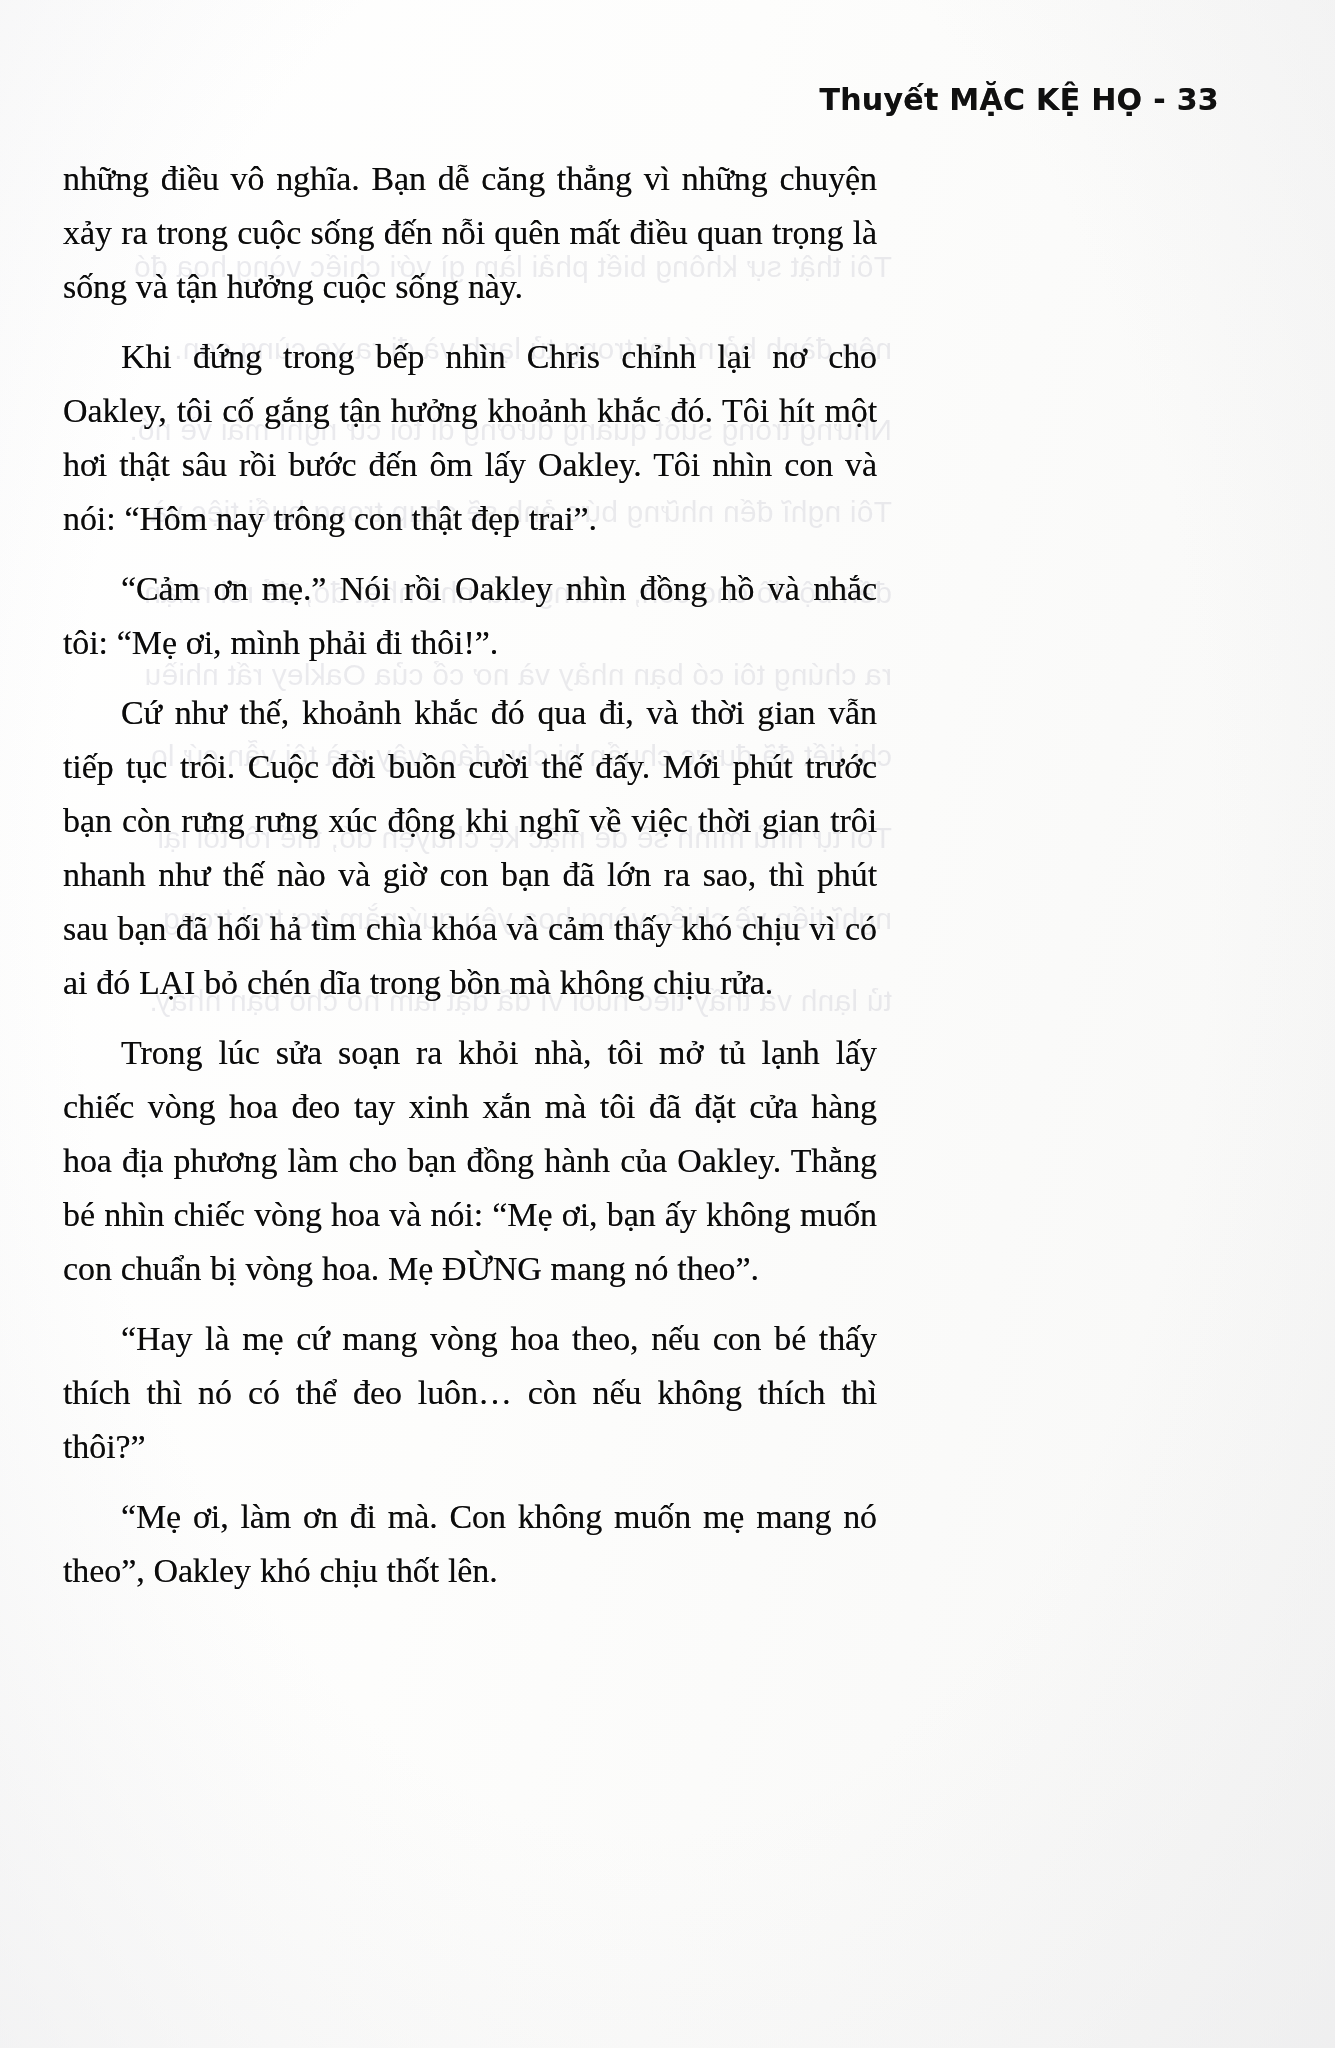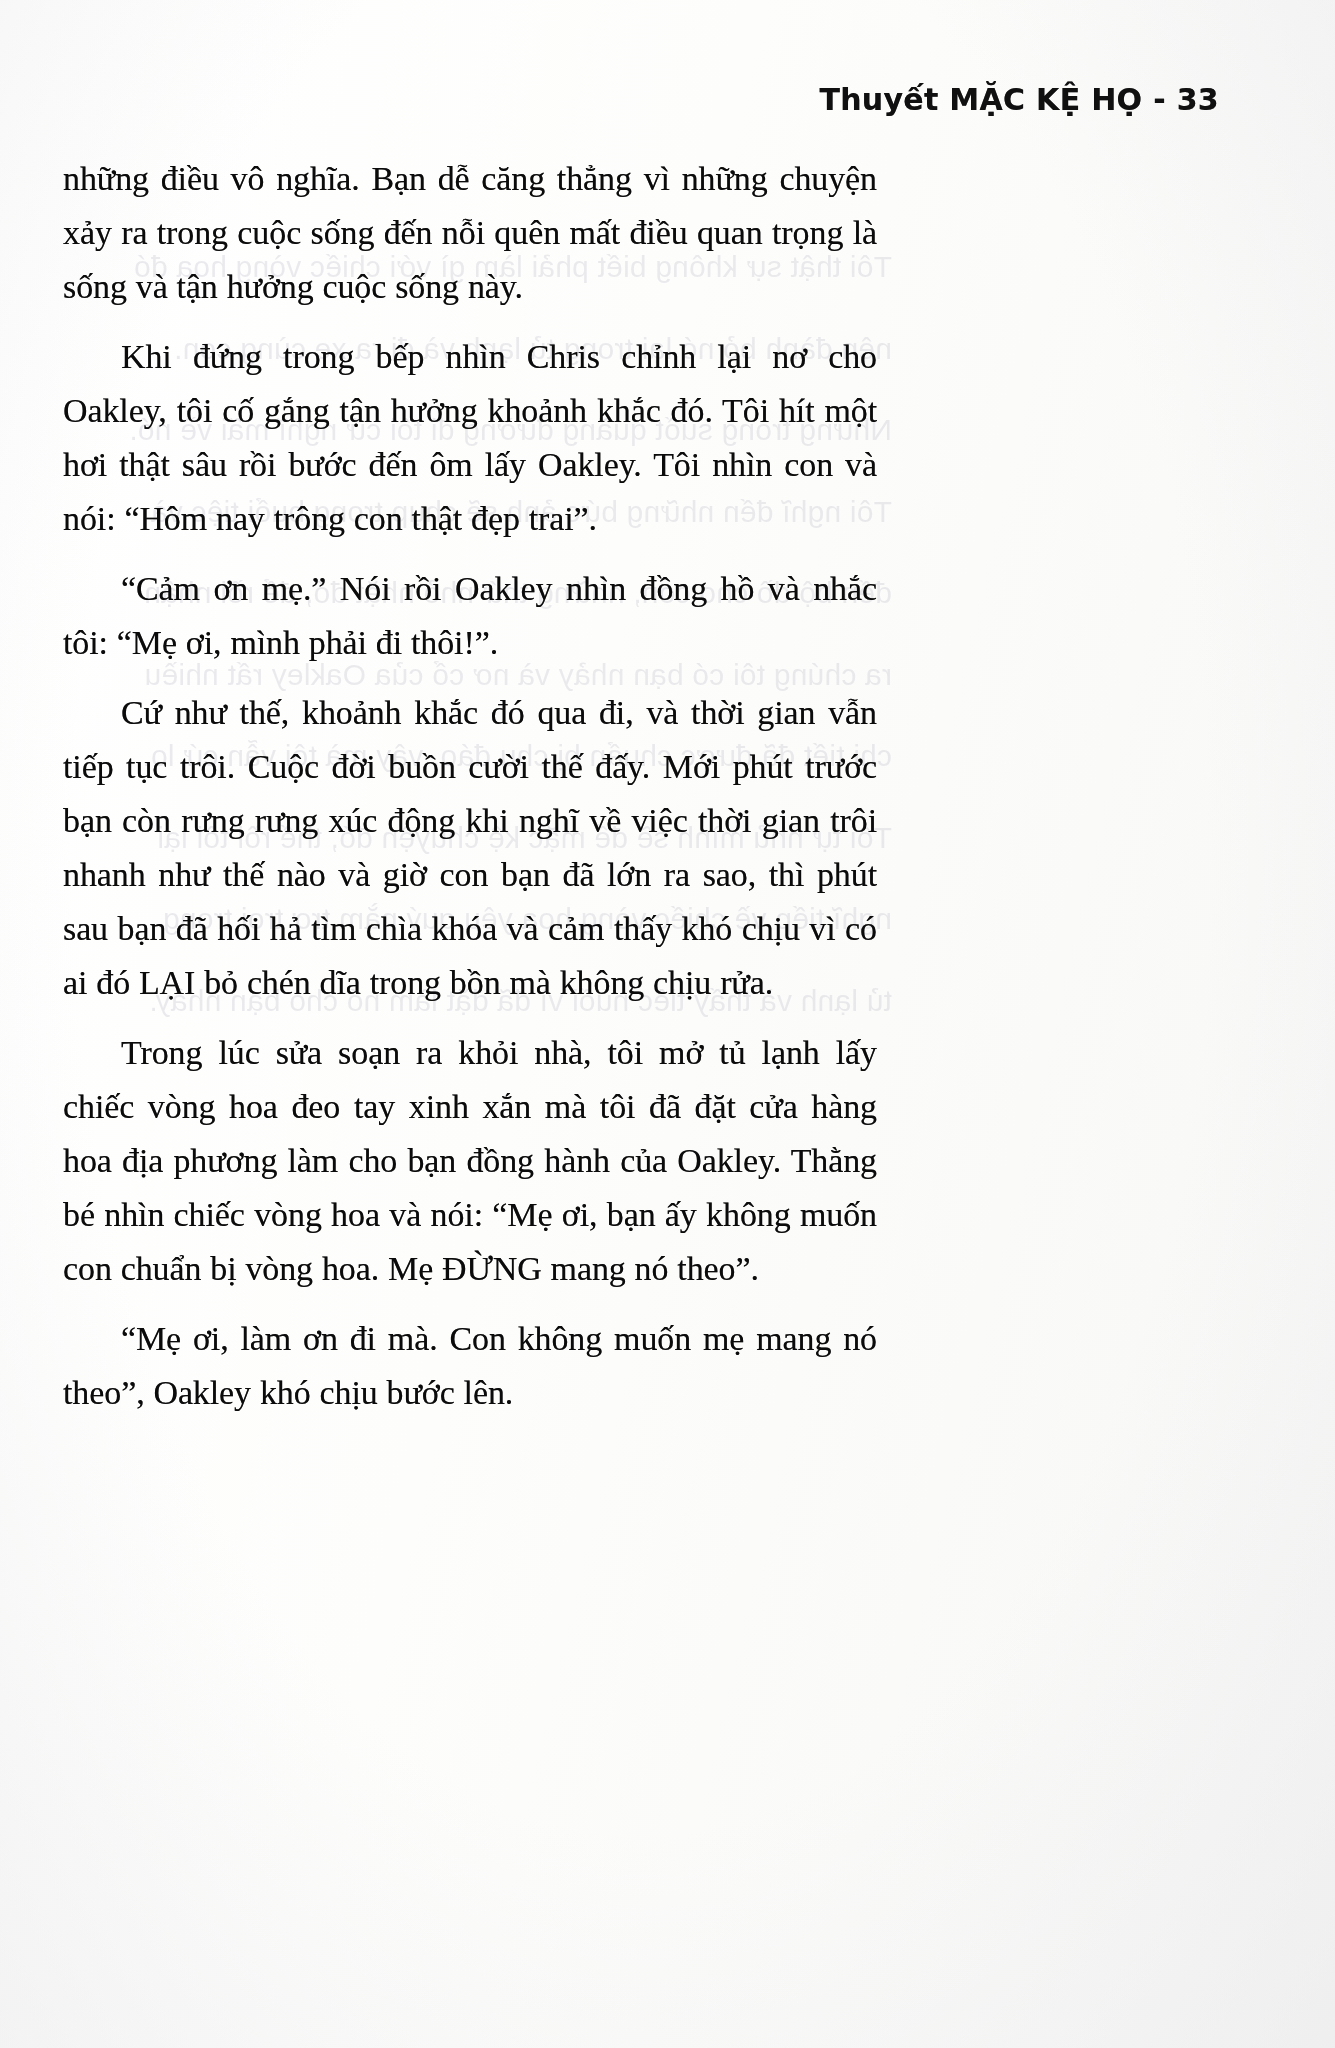--- a/index.html
+++ b/index.html
@@ -116,16 +116,17 @@
   </div>
 
   <div class="running-head">Thuyết MẶC KỆ HỌ - 33</div>
 
   <div class="text-column">
     <p class="first-para">những điều vô nghĩa. Bạn dễ căng thẳng vì những chuyện xảy ra trong cuộc sống đến nỗi quên mất điều quan trọng là sống và tận hưởng cuộc sống này.</p>
     <p class="indented">Khi đứng trong bếp nhìn Chris chỉnh lại nơ cho Oakley, tôi cố gắng tận hưởng khoảnh khắc đó. Tôi hít một hơi thật sâu rồi bước đến ôm lấy Oakley. Tôi nhìn con và nói: “Hôm nay trông con thật đẹp trai”.</p>
     <p class="indented">“Cảm ơn mẹ.” Nói rồi Oakley nhìn đồng hồ và nhắc tôi: “Mẹ ơi, mình phải đi thôi!”.</p>
     <p class="indented">Cứ như thế, khoảnh khắc đó qua đi, và thời gian vẫn tiếp tục trôi. Cuộc đời buồn cười thế đấy. Mới phút trước bạn còn rưng rưng xúc động khi nghĩ về việc thời gian trôi nhanh như thế nào và giờ con bạn đã lớn ra sao, thì phút sau bạn đã hối hả tìm chìa khóa và cảm thấy khó chịu vì có ai đó LẠI bỏ chén dĩa trong bồn mà không chịu rửa.</p>
     <p class="indented">Trong lúc sửa soạn ra khỏi nhà, tôi mở tủ lạnh lấy chiếc vòng hoa đeo tay xinh xắn mà tôi đã đặt cửa hàng hoa địa phương làm cho bạn đồng hành của Oakley. Thằng bé nhìn chiếc vòng hoa và nói: “Mẹ ơi, bạn ấy không muốn con chuẩn bị vòng hoa. Mẹ ĐỪNG mang nó theo”.</p>
-    <p class="indented">“Mẹ ơi, làm ơn đi mà. Con không muốn mẹ mang nó theo”, Oakley khó chịu bước lên.</p>
+    <p class="indented">“Hay là mẹ cứ mang vòng hoa theo, nếu con bé thấy thích thì nó có thể đeo luôn… còn nếu không thích thì thôi?”</p>
+    <p class="indented">“Mẹ ơi, làm ơn đi mà. Con không muốn mẹ mang nó theo”, Oakley khó chịu thốt lên.</p>
   </div>
 
 </div>
 
 </body></html>

